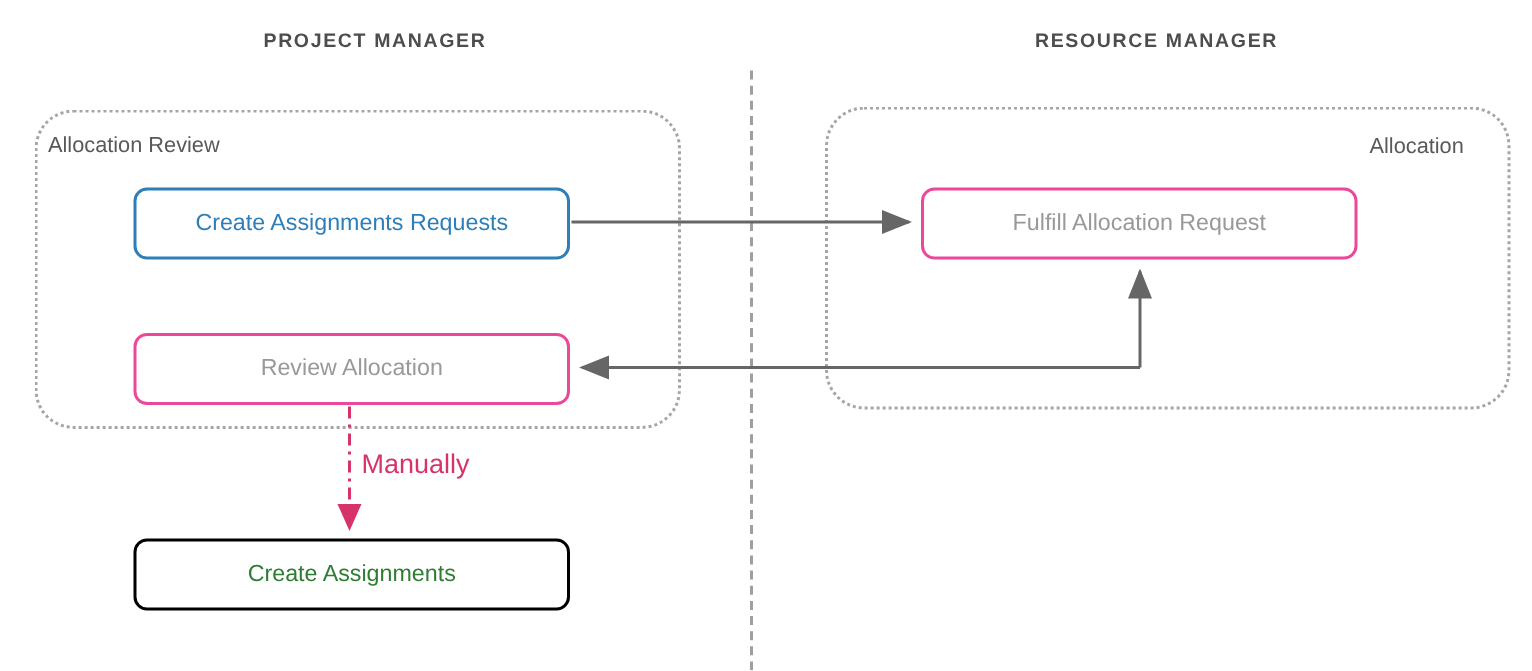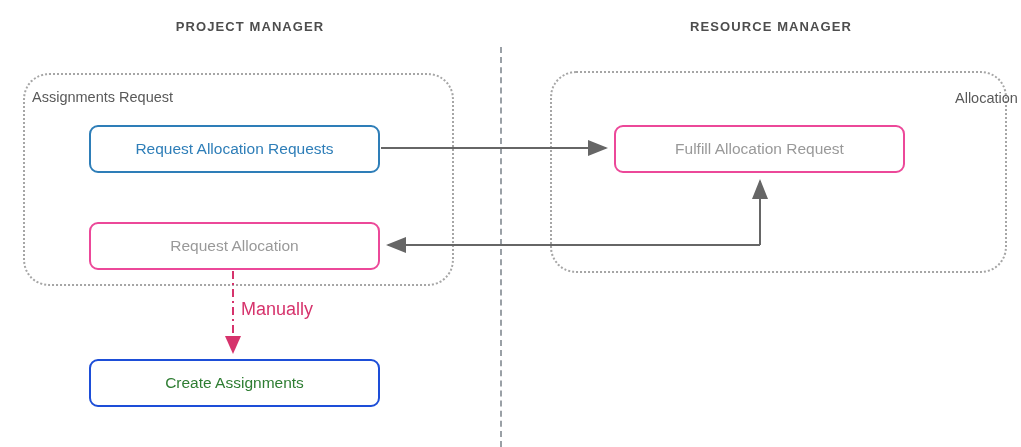--- a/index.html
+++ b/index.html
@@ -53,38 +53,38 @@
   #group-allocation-request { left: 23px;  top: 73px; width: 431px; height: 213px; }
   #group-allocation         { left: 550px; top: 71px; width: 457px; height: 202px; }
 
   .group-label {
     position: absolute;
     font-size: 14.5px;
     color: #595959;
     white-space: nowrap;
   }
   #label-allocation-request { left: 32px;  top: 89px; }
-  #label-allocation         { left: 955px; top: 90px; }
+  #label-allocation         { left: 913px; top: 90px; }
 
   
   .task {
     position: absolute;
     box-sizing: border-box;
     border-radius: 9px;
     background: #ffffff;
     display: flex;
     align-items: center;
     justify-content: center;
     font-size: 15.5px;
     text-align: center;
     line-height: 1.2;
   }
   .task.blue   { border: 2px solid #2e7eb8; color: #2e7eb8; }
   .task.gray   { border: 2px solid #ec4899; color: #999999; }
-  .task.green  { border: 2px solid #1d4ed8; color: #2e7d32; }
+  .task.green  { border: 2px solid #000000; color: #2e7d32; }
 
   #task-create-allocation-requests { left: 89px;  top: 125px; width: 291px; height: 48px; }
   #task-review-allocation          { left: 89px;  top: 222px; width: 291px; height: 48px; }
   #task-create-assignments         { left: 89px;  top: 359px; width: 291px; height: 48px; }
   #task-fulfill-allocation-request { left: 614px; top: 125px; width: 291px; height: 48px; }
 
   
   #connectors {
     position: absolute;
     left: 0;
@@ -110,21 +110,21 @@
 <body>
 
 <div id="canvas">
 
   <div class="lane-title" id="lane-title-rm">RESOURCE MANAGER</div>
   <div class="lane-title" id="lane-title-pm">PROJECT MANAGER</div>
 
   <div id="lane-divider"></div>
 
   <div class="group" id="group-allocation-request"></div>
-  <div class="group-label" id="label-allocation-request">Assignments Request</div>
+  <div class="group-label" id="label-allocation-request">Allocation Review</div>
 
   <div class="group" id="group-allocation"></div>
   <div class="group-label" id="label-allocation">Allocation</div>
 
   <svg id="connectors" viewBox="0 0 1021 447" xmlns="http://www.w3.org/2000/svg">
     <defs>
       <marker id="arrow-gray" markerWidth="10" markerHeight="10" refX="9" refY="4" orient="auto" markerUnits="strokeWidth">
         <path d="M0,0 L10,4 L0,8 z" fill="#666666"></path>
       </marker>
       <marker id="arrow-pink" markerWidth="9" markerHeight="9" refX="8" refY="4" orient="auto" markerUnits="strokeWidth">
@@ -134,25 +134,25 @@
 
     <path d="M381,148 L606,148" fill="none" stroke="#666666" stroke-width="2" marker-end="url(#arrow-gray)"></path>
 
     <path d="M760,245 L760,181" fill="none" stroke="#666666" stroke-width="2" marker-end="url(#arrow-gray)"></path>
     <path d="M760,245 L388,245" fill="none" stroke="#666666" stroke-width="2" marker-end="url(#arrow-gray)"></path>
 
     <path d="M233,271 L233,352" fill="none" stroke="#d6336c" stroke-width="2" stroke-dasharray="8 4 2 4" marker-end="url(#arrow-pink)"></path>
   </svg>
 
   <div class="task blue" id="task-create-allocation-requests">
-    <span>Request Allocation Requests</span>
+    <span>Create Assignments Requests</span>
   </div>
 
   <div class="task gray" id="task-review-allocation">
-    <span>Request Allocation</span>
+    <span>Review Allocation</span>
   </div>
 
   <div class="task green" id="task-create-assignments">
     <span>Create Assignments</span>
   </div>
 
   <div class="task gray" id="task-fulfill-allocation-request">
     <span>Fulfill Allocation Request</span>
   </div>
 

